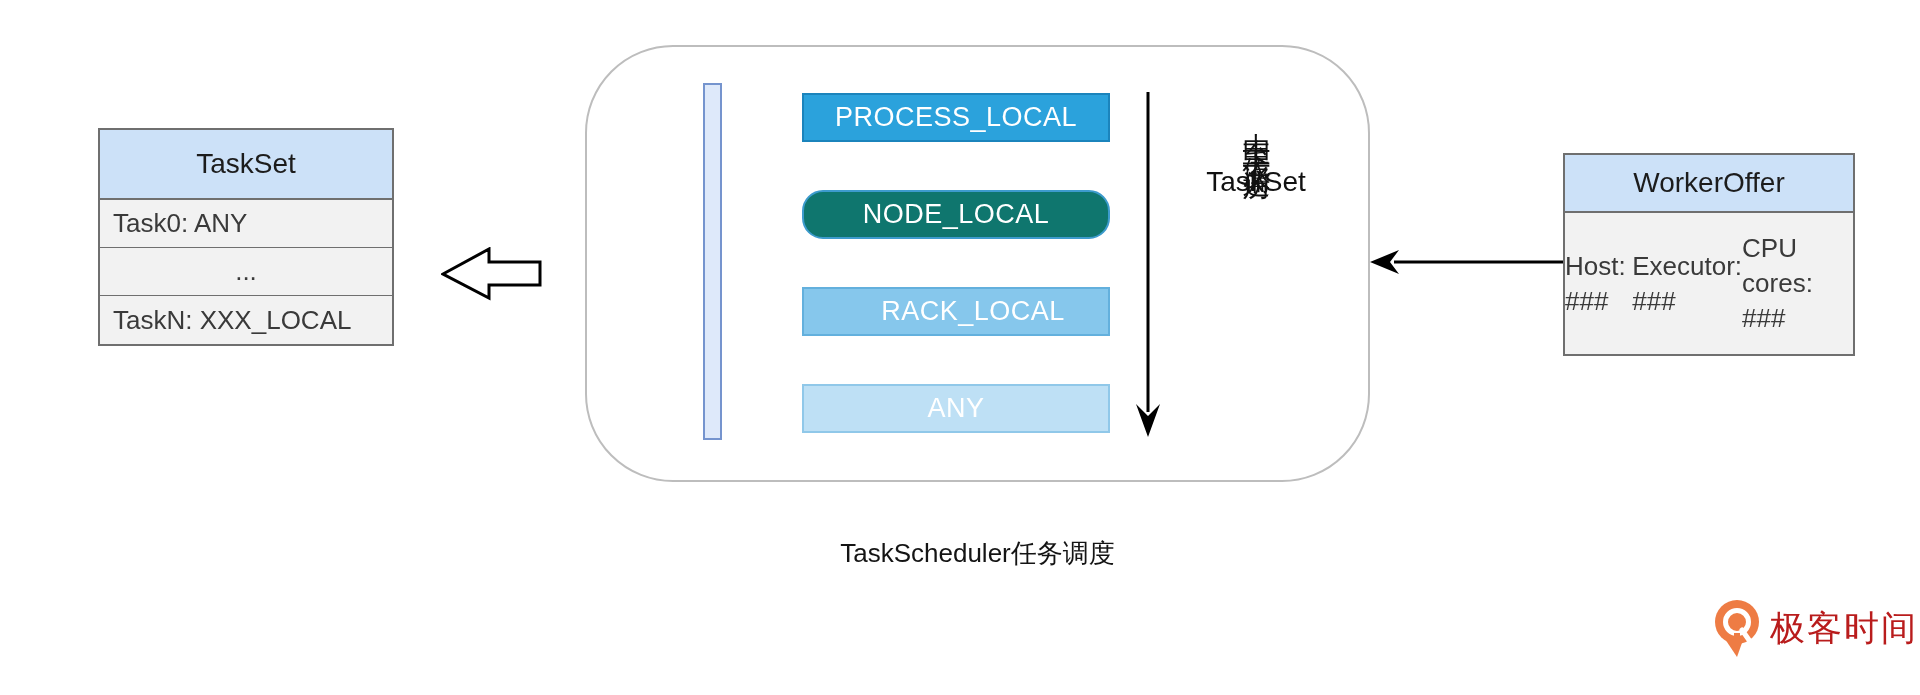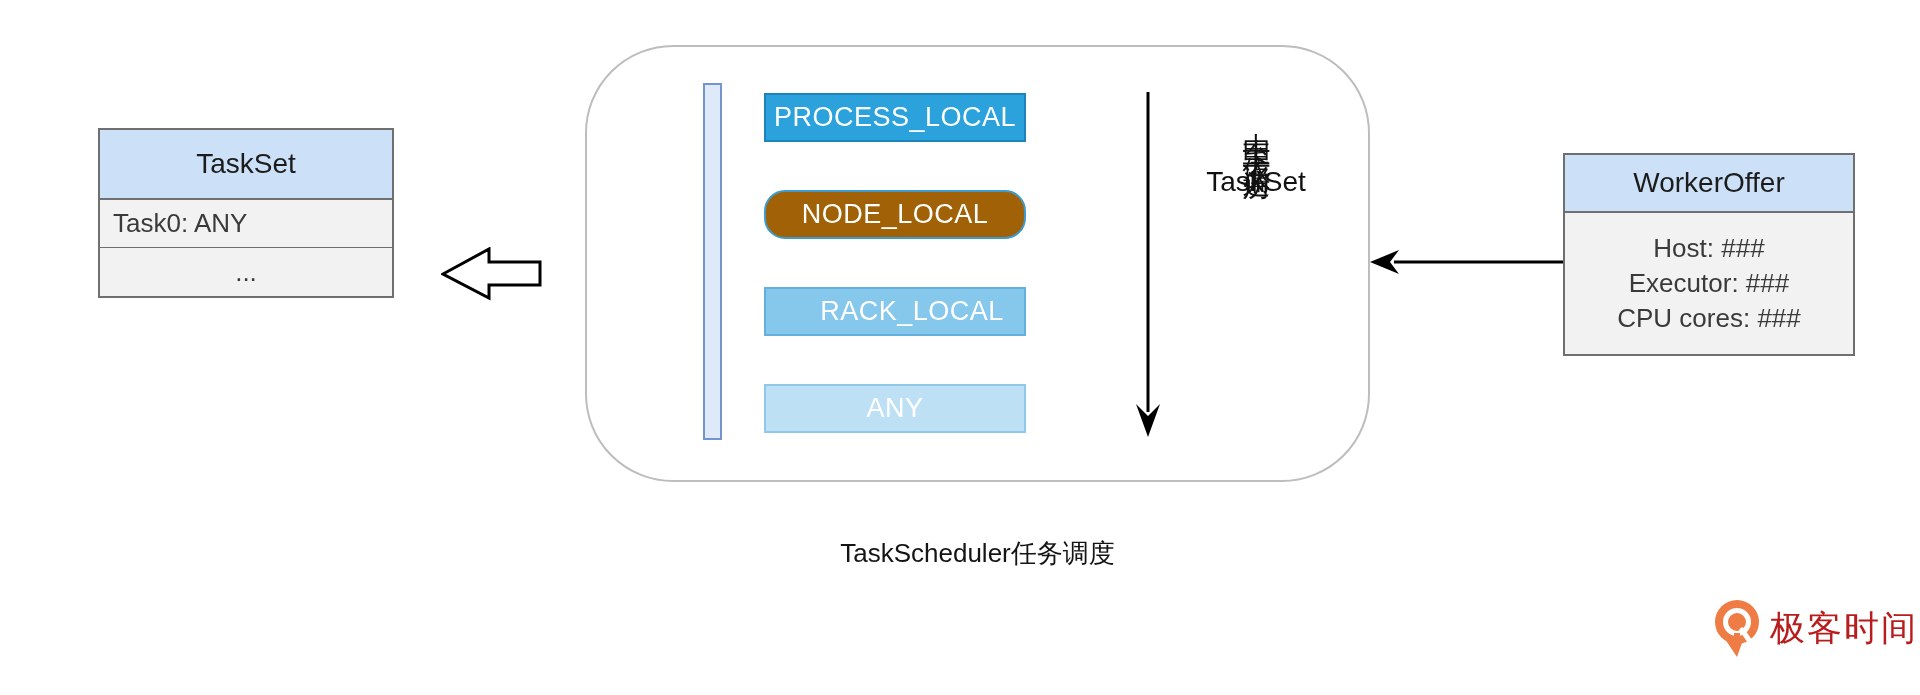--- a/index.html
+++ b/index.html
@@ -30,21 +30,21 @@
   
   #scheduler-box {
     position: absolute; left: 585px; top: 45px; width: 785px; height: 437px;
     border: 2px solid #bdbdbd; border-radius: 88px; background: #ffffff;
   }
   #queue-strip {
     position: absolute; left: 703px; top: 83px; width: 19px; height: 357px;
     background: #dee9fa; border: 2px solid #7594ce;
   }
   .level-bar {
-    position: absolute; left: 764px; width: 262px; height: 49px;
+    position: absolute; left: 802px; width: 308px; height: 49px;
     border: 2px solid #1b84bc;
     display: flex; align-items: center; justify-content: center;
     color: #ffffff; font-size: 27px; letter-spacing: 0.5px;
   }
   #level-bar-0 { top: 93px; }
   #level-bar-1 { top: 190px; }
   #level-bar-2 { top: 287px; }
   #level-bar-3 { top: 384px; text-align: right; }
 
   #down-arrow { position: absolute; left: 1130px; top: 90px; }
@@ -57,21 +57,21 @@
     writing-mode: vertical-rl; text-orientation: upright;
     font-size: 28px; color: #111111; letter-spacing: 6px; line-height: 1;
   }
   #traverse-note-en { font-size: 28px; color: #111111; margin-top: 8px; }
 
   
   #workeroffer-table { left: 1563px; top: 153px; width: 292px; }
   #workeroffer-table .entity-header { height: 58px; }
   #workeroffer-body {
     height: 141px; background: #f2f2f2;
-    display: flex; flex-direction: column; align-items: center; justify-content: center;
+    display: flex; align-items: center; justify-content: center;
     font-size: 26px; color: #3a3a3a; line-height: 35px;
   }
 
   #solid-arrow { position: absolute; left: 1368px; top: 248px; }
 
   
   #caption {
     position: absolute; left: 585px; top: 536px; width: 785px;
     text-align: center; font-size: 26px; color: #141414;
   }
@@ -83,31 +83,32 @@
 </style>
 </head>
 <body>
 
 <div id="canvas">
 
   <div class="entity-table" id="taskset-table">
     <div class="entity-header">TaskSet</div>
     <div class="task-row">Task0: ANY</div>
     <div class="task-row center">...</div>
+    <div class="task-row">TaskN: XXX_LOCAL</div>
   </div>
 
   <svg id="hollow-arrow" width="102" height="54" viewBox="0 0 102 54">
     <polygon points="2,27 48,2 48,15 99,15 99,38 48,38 48,51" fill="#ffffff" stroke="#000000" stroke-width="3" stroke-linejoin="miter"></polygon>
   </svg>
 
   <div id="scheduler-box"></div>
   <div id="queue-strip"></div>
 
   <div class="level-bar" id="level-bar-0" style="background: rgb(43, 162, 220); border-color: rgb(27, 132, 188);">PROCESS_LOCAL</div>
-  <div class="level-bar" id="level-bar-1" style="background: #a16207; border-color: rgb(61, 155, 205); border-radius: 21px;">NODE_LOCAL</div>
+  <div class="level-bar" id="level-bar-1" style="background: #0f766e; border-color: rgb(61, 155, 205); border-radius: 21px;">NODE_LOCAL</div>
   <div class="level-bar" id="level-bar-2" style="background: rgb(134, 199, 236); border-color: rgb(99, 176, 221); padding-left: 34px;">RACK_LOCAL</div>
   <div class="level-bar" id="level-bar-3" style="background: rgb(190, 224, 245); border-color: rgb(144, 200, 233);">ANY</div>
 
   <svg id="down-arrow" width="36" height="352" viewBox="0 0 36 352">
     <line x1="18" y1="2" x2="18" y2="322" stroke="#000000" stroke-width="3"></line>
     <polygon points="18,347 6,314 18,326 30,314" fill="#000000"></polygon>
   </svg>
 
   <div id="traverse-note">
     <div id="traverse-note-zh">由上至下依次遍历</div>

